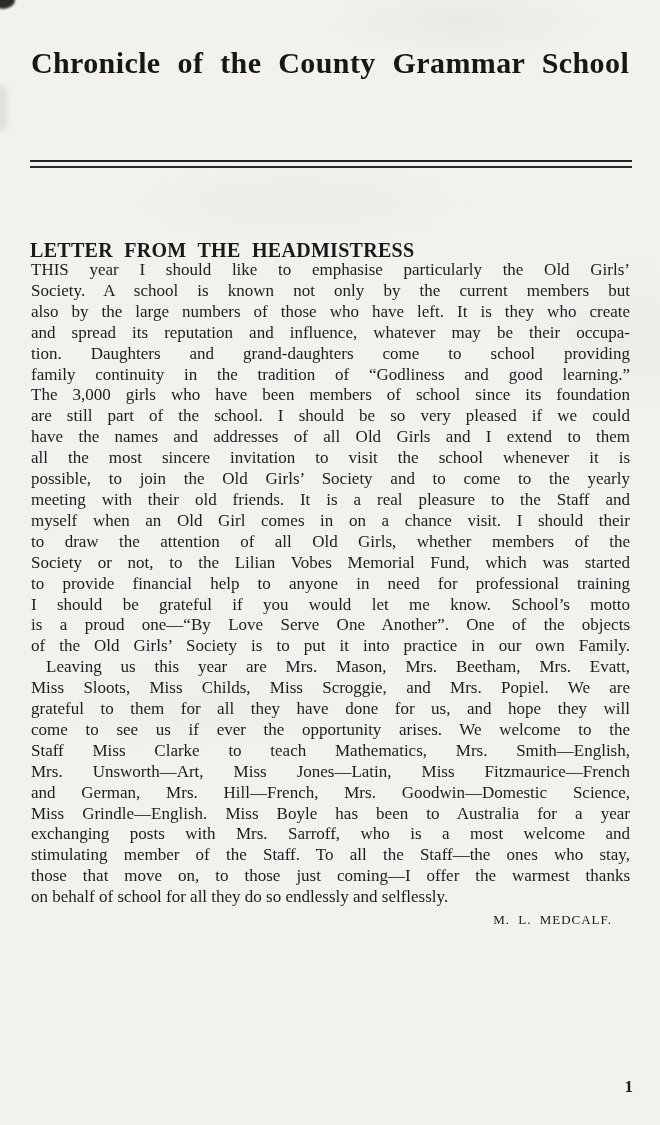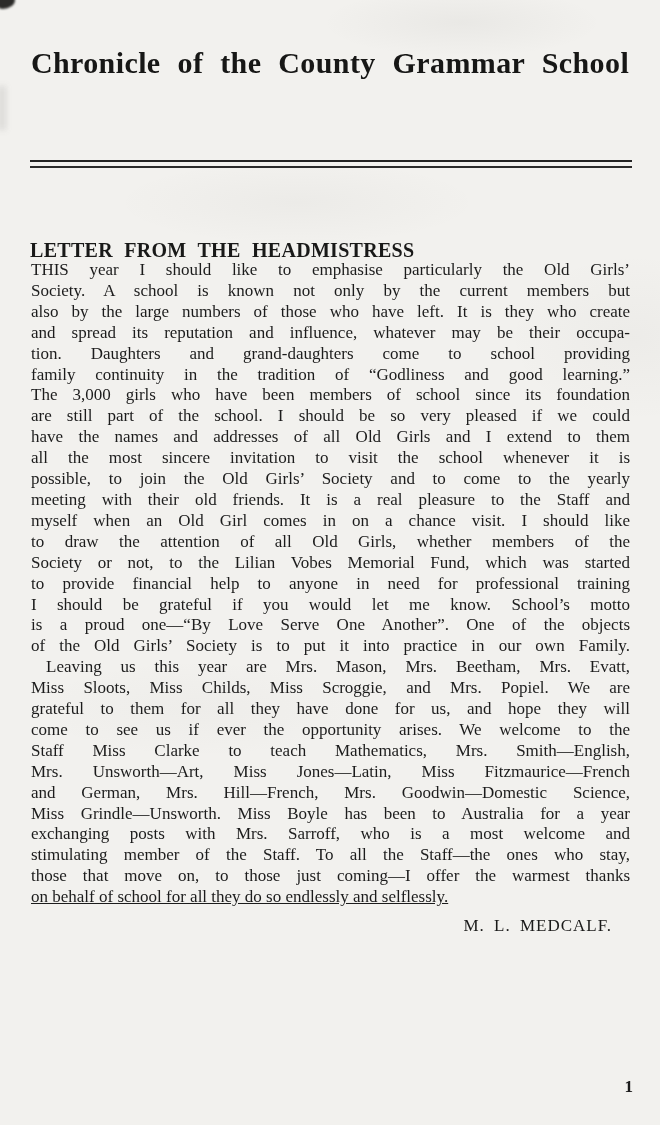--- a/index.html
+++ b/index.html
@@ -62,26 +62,26 @@
     position: absolute; top: 260px; left: 31px; width: 599px;
     font-size: 17px;
     line-height: 20.9px;
   }
   .para { margin: 0; }
   .line {
     text-align: justify;
     text-align-last: justify;
   }
   .para-2 .line:first-child { text-indent: 15px; }
-  .para-2 .line:last-child { text-align-last: left; text-decoration: underline; }
+  .para-2 .line:last-child { text-align-last: left; }
   .signature {
-    margin-top: 8px;
+    margin-top: 2px;
     padding-right: 18px;
     text-align: right;
-    font-size: 17px;
+    font-size: 13px;
     letter-spacing: 1px;
     word-spacing: 4px;
     color: #1a1a19;
   }
   .page-number {
     position: absolute; top: 1077px; right: 27px;
     font-size: 17px; font-weight: 600;
   }
 </style>
 </head>
@@ -107,37 +107,37 @@
         <div class="line">also by the large numbers of those who have left.  It is they who create</div>
         <div class="line">and spread its reputation and influence, whatever may be their occupa-</div>
         <div class="line">tion.  Daughters and grand-daughters come to school providing</div>
         <div class="line">family continuity in the tradition of “Godliness and good learning.”</div>
         <div class="line">The 3,000 girls who have been members of school since its foundation</div>
         <div class="line">are still part of the school.  I should be so very pleased if we could</div>
         <div class="line">have the names and addresses of all Old Girls and I extend to them</div>
         <div class="line">all the most sincere invitation to visit the school whenever it is</div>
         <div class="line">possible, to join the Old Girls’ Society and to come to the yearly</div>
         <div class="line">meeting with their old friends.  It is a real pleasure to the Staff and</div>
-        <div class="line">myself when an Old Girl comes in on a chance visit.  I should like</div>
+        <div class="line">myself when an Old Girl comes in on a chance visit.  I should their</div>
         <div class="line">to draw the attention of all Old Girls, whether members of the</div>
         <div class="line">Society or not, to the Lilian Vobes Memorial Fund, which was started</div>
         <div class="line">to provide financial help to anyone in need for professional training</div>
         <div class="line">I should be grateful if you would let me know.  School’s motto</div>
         <div class="line">is a proud one—“By Love Serve One Another”.  One of the objects</div>
         <div class="line">of the Old Girls’ Society is to put it into practice in our own Family.</div>
       </div>
     <div class="para para-2">
         <div class="line">Leaving us this year are Mrs. Mason, Mrs. Beetham, Mrs. Evatt,</div>
         <div class="line">Miss Sloots, Miss Childs, Miss Scroggie, and Mrs. Popiel.  We are</div>
         <div class="line">grateful to them for all they have done for us, and hope they will</div>
         <div class="line">come to see us if ever the opportunity arises.  We welcome to the</div>
         <div class="line">Staff Miss Clarke to teach Mathematics, Mrs. Smith—English,</div>
         <div class="line">Mrs. Unsworth—Art, Miss Jones—Latin, Miss Fitzmaurice—French</div>
         <div class="line">and German, Mrs. Hill—French, Mrs. Goodwin—Domestic Science,</div>
-        <div class="line">Miss Grindle—Unsworth.  Miss Boyle has been to Australia for a year</div>
+        <div class="line">Miss Grindle—English.  Miss Boyle has been to Australia for a year</div>
         <div class="line">exchanging posts with Mrs. Sarroff, who is a most welcome and</div>
         <div class="line">stimulating member of the Staff.  To all the Staff—the ones who stay,</div>
         <div class="line">those that move on, to those just coming—I offer the warmest thanks</div>
         <div class="line">on behalf of school for all they do so endlessly and selflessly.</div>
       </div>
     <div class="signature">M. L. MEDCALF.</div>
   </div>
 
   <div class="page-number">1</div>
 

